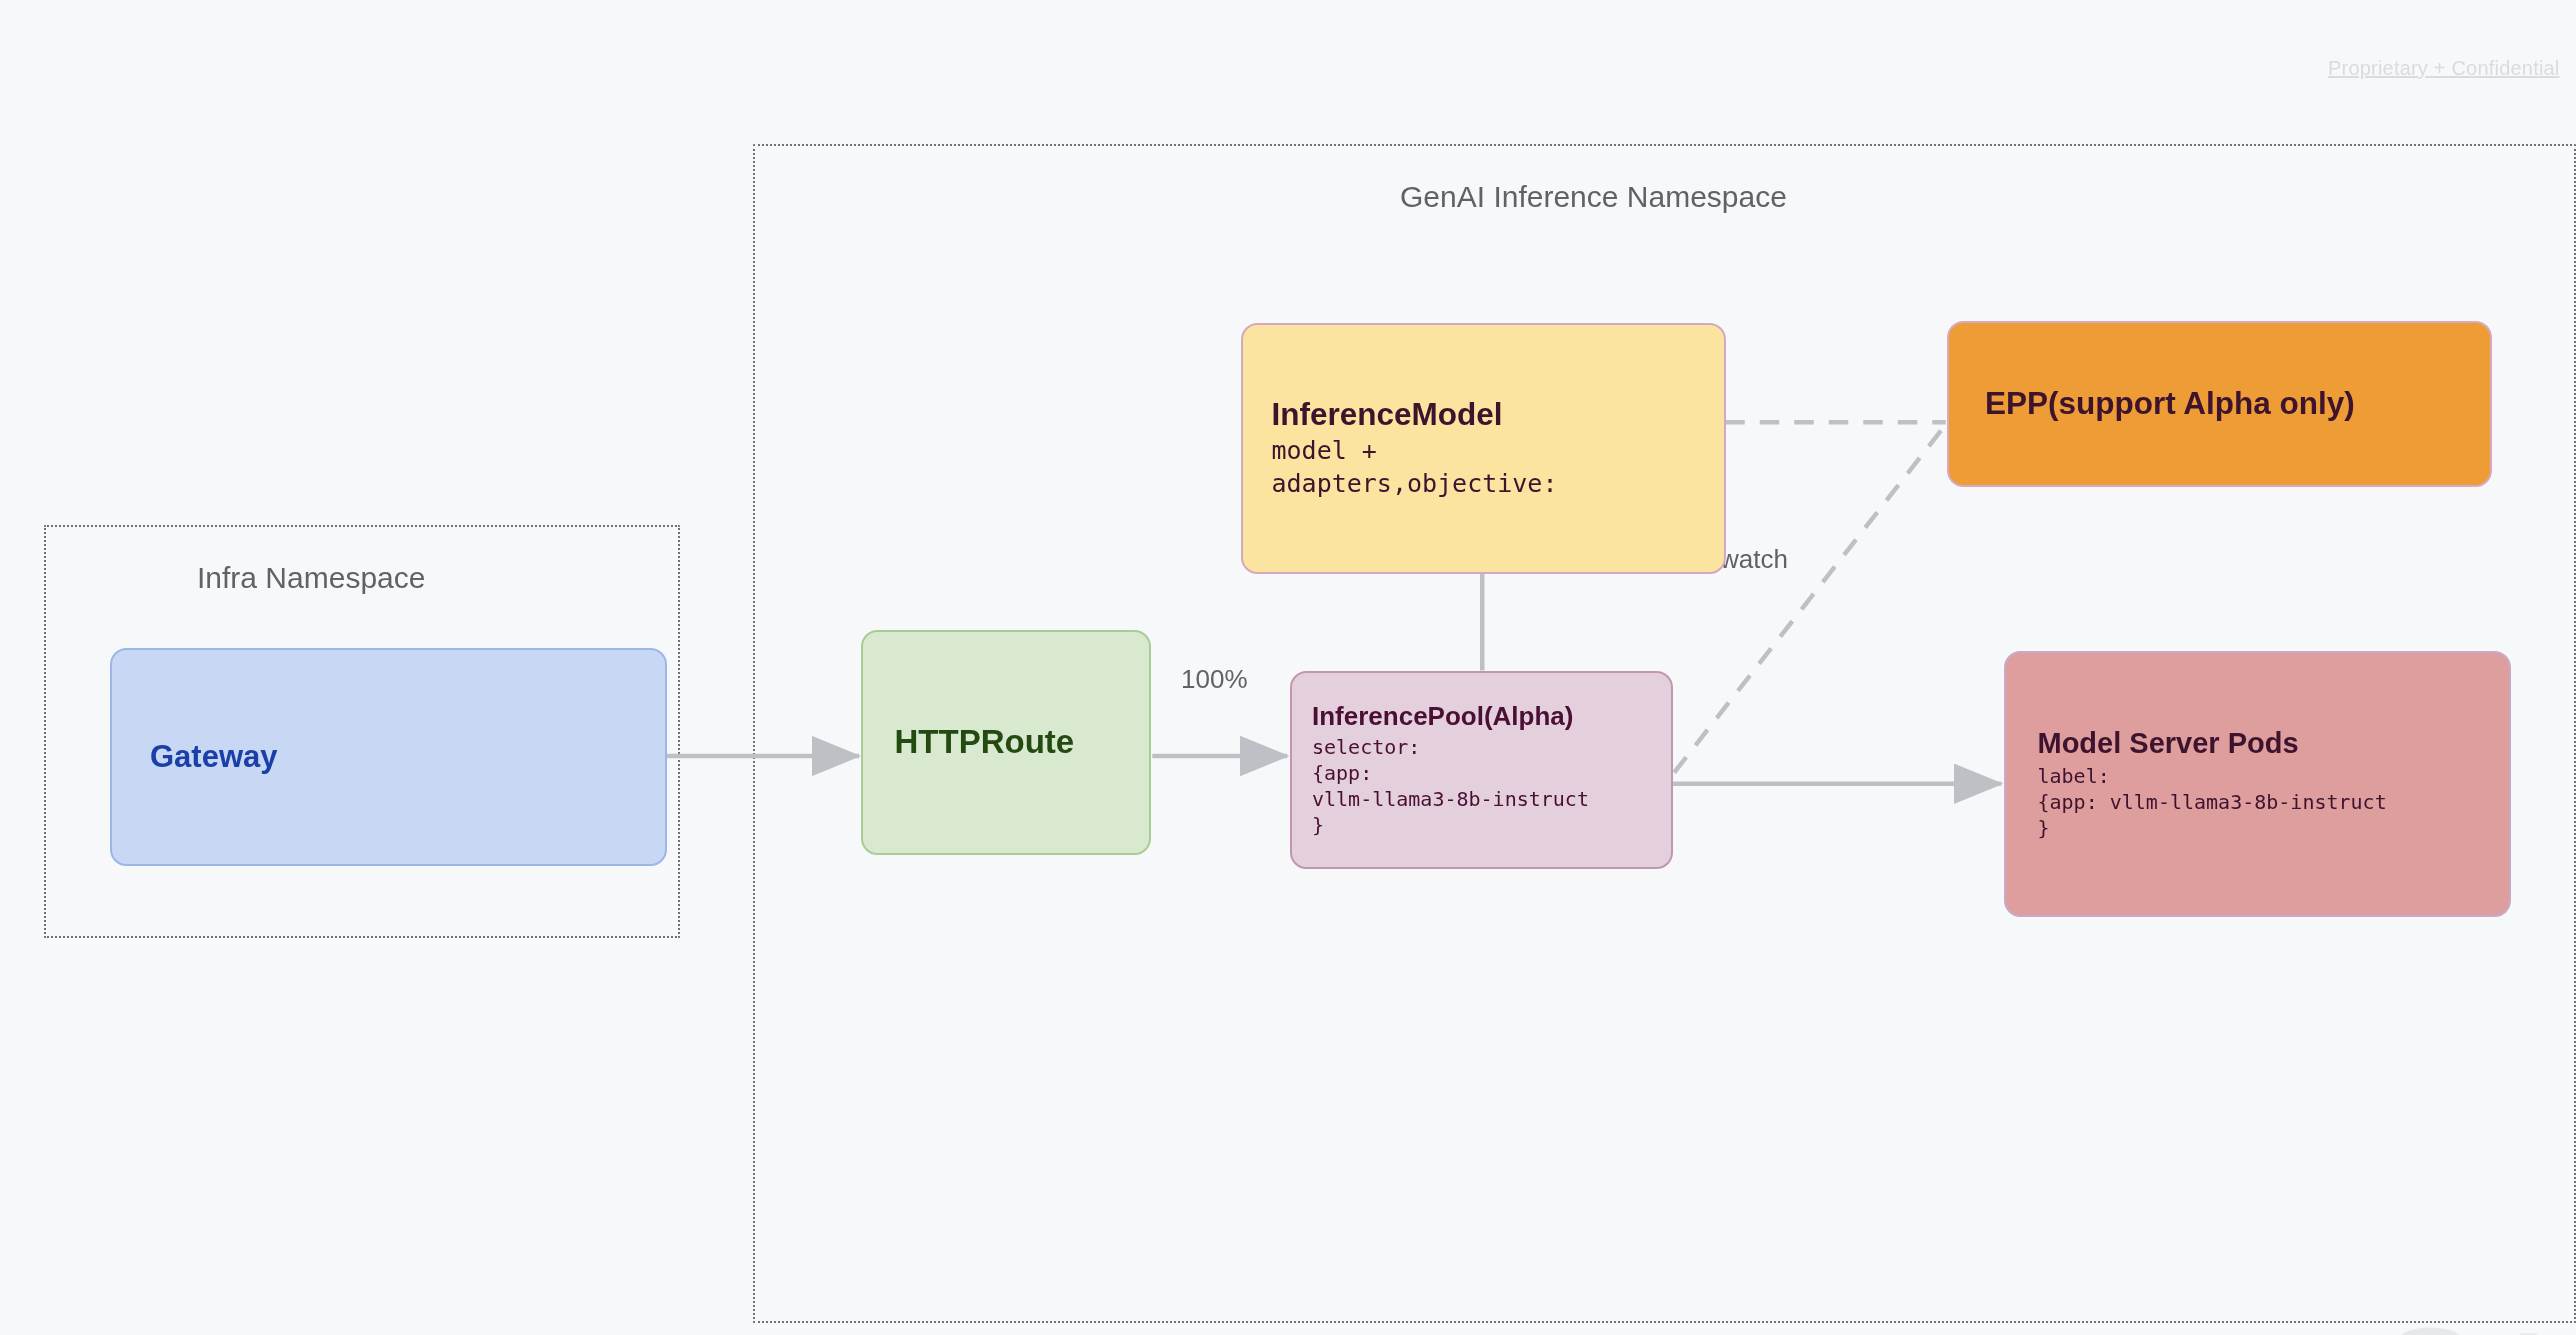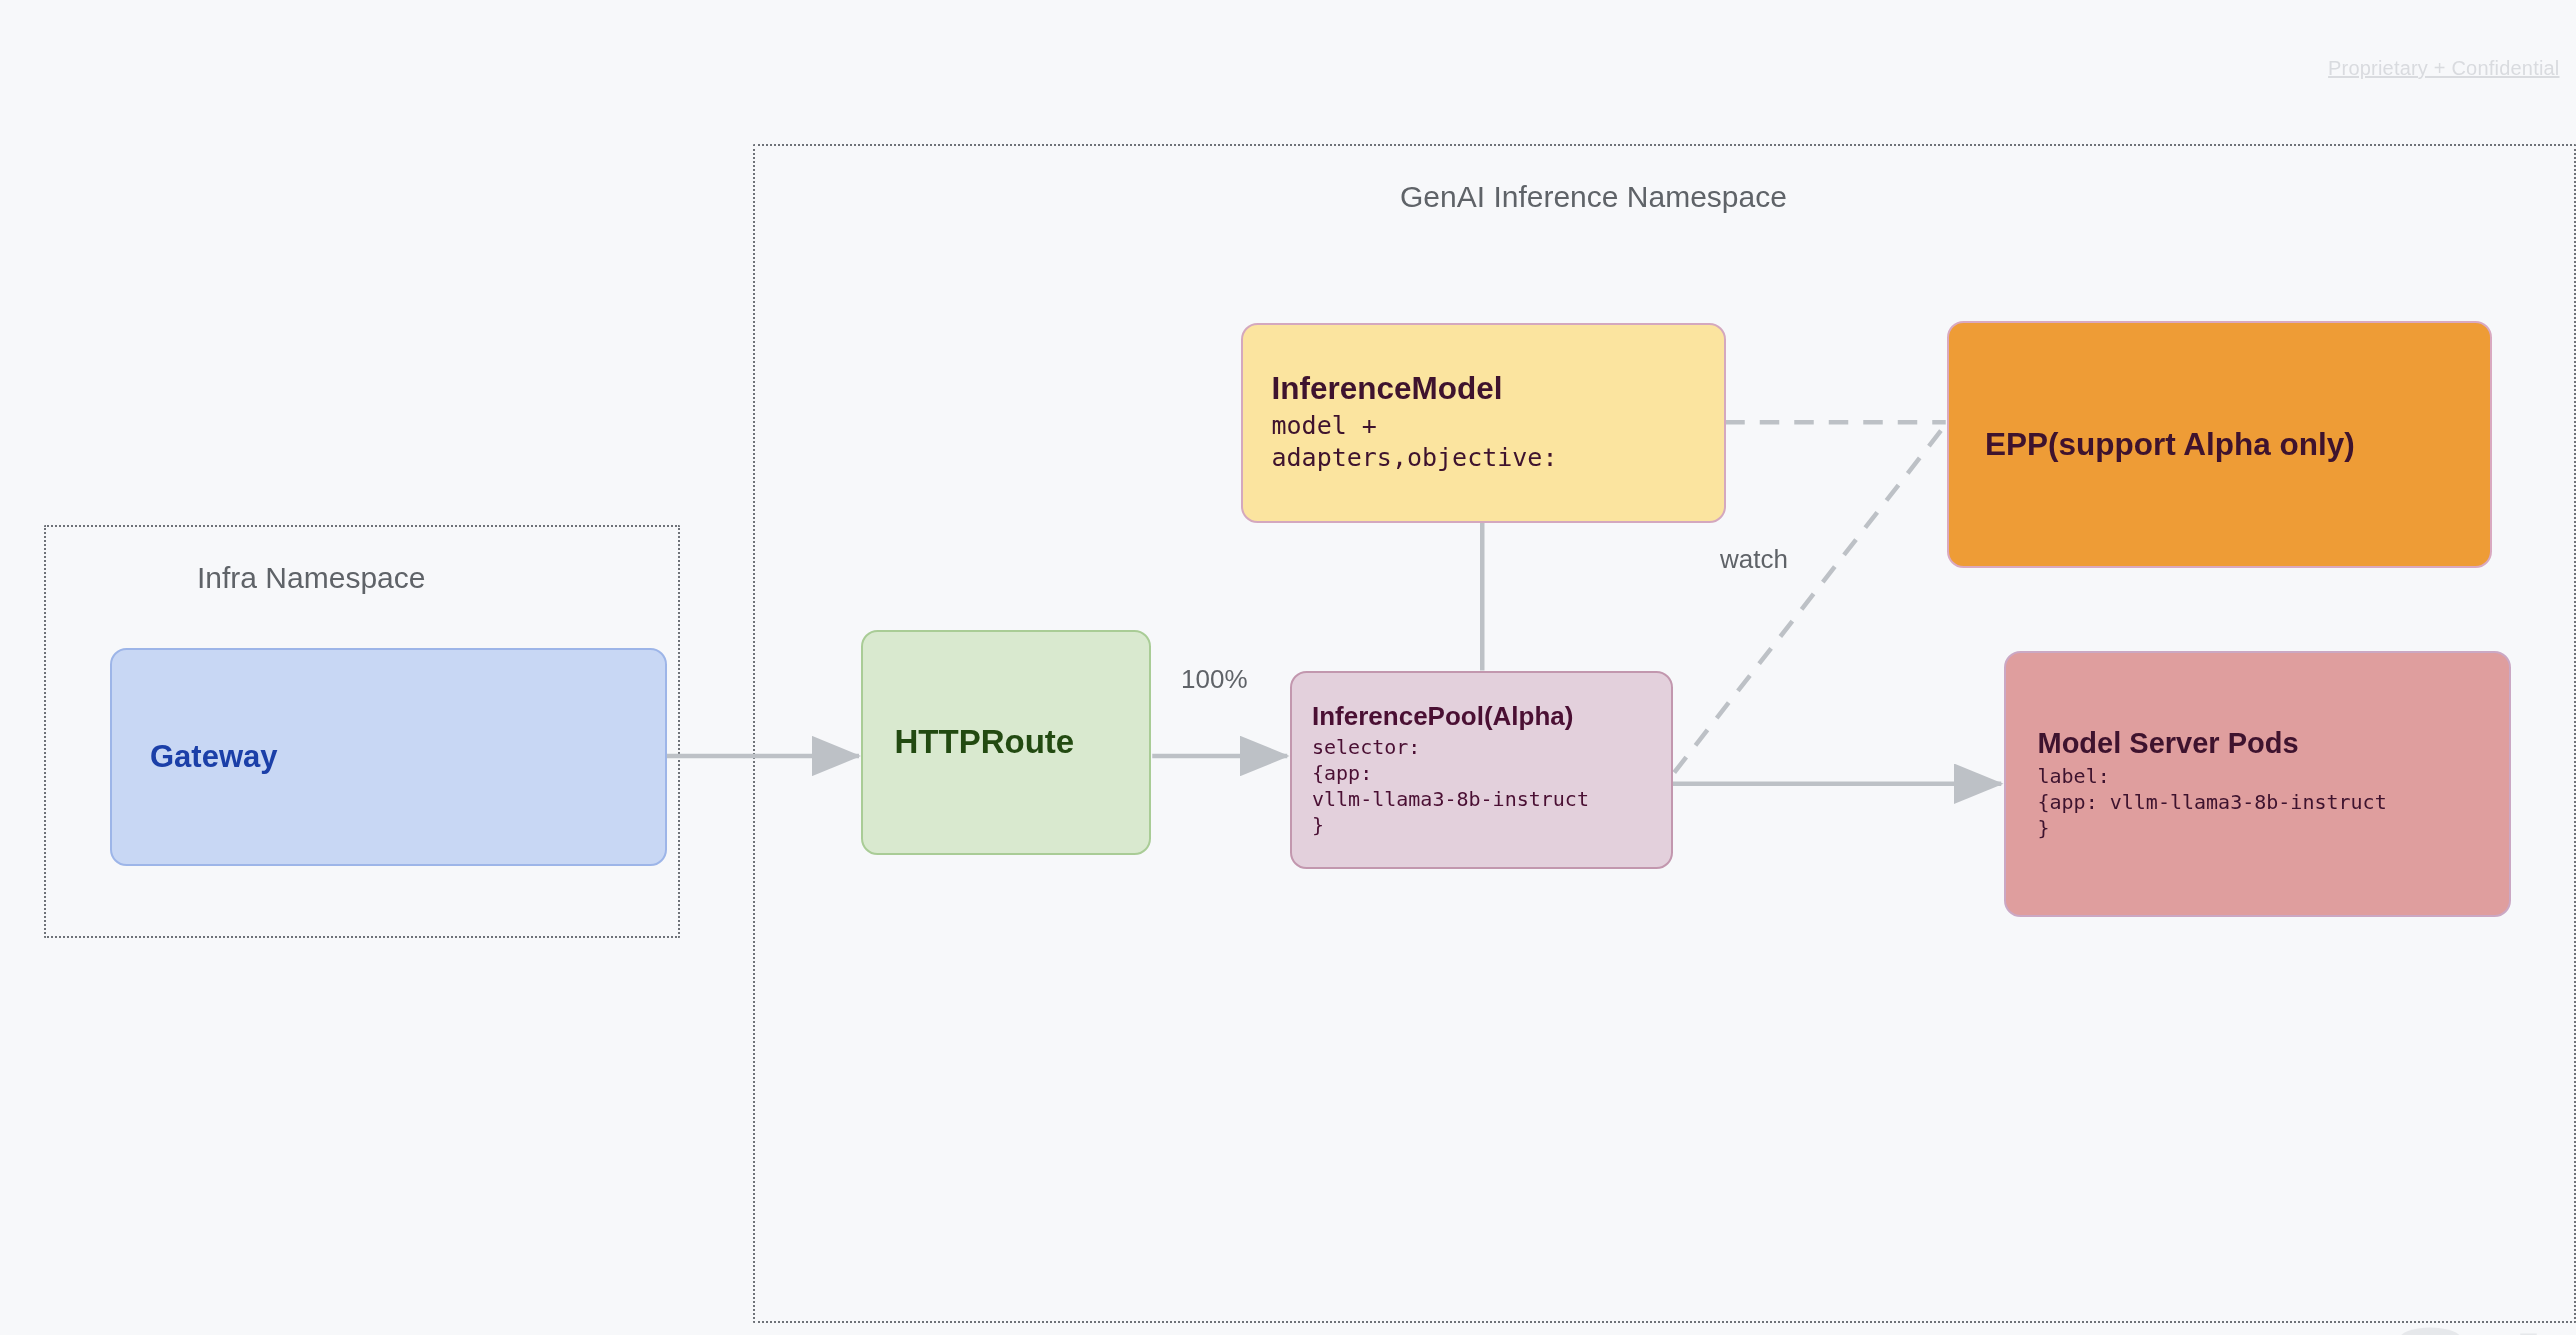--- a/index.html
+++ b/index.html
@@ -90,41 +90,41 @@
   #httproute {
     left: 861px; top: 630px; width: 290px; height: 225px;
     background: #D9E9CF;
     border: 2.3px solid #A9CC96;
     padding-left: 31.5px;
   }
   #httproute .title { color: #224A11; font-size: 33px; }
 
   
   #inferencemodel {
-    left: 1241px; top: 323px; width: 485px; height: 200px;
+    left: 1241px; top: 323px; width: 485px; height: 251px;
     background: #FBE49F;
     border: 2.3px solid #D4A8BE;
     padding-left: 28.5px;
   }
   #inferencemodel .title { color: #3E132E; font-size: 31.5px; margin-bottom: 3px; }
   #inferencemodel .body  { color: #3E132E; font-size: 25px; }
 
   
   #inferencepool {
     left: 1290px; top: 671px; width: 383px; height: 198px;
     background: #E3D0DC;
     border: 2.3px solid #C297AE;
     padding-left: 20px;
   }
   #inferencepool .title { color: #4A0F33; font-size: 26px; margin-bottom: 2.3px; }
   #inferencepool .body  { color: #4A0F33; font-size: 20px; }
 
   
   #epp {
-    left: 1947px; top: 321px; width: 545px; height: 247px;
+    left: 1947px; top: 321px; width: 545px; height: 166px;
     background: #EE9C36;
     border: 2.3px solid #D9A9C0;
     padding-left: 36px;
   }
   #epp .title { color: #3E132E; font-size: 31.5px; }
 
   
   #modelserverpods {
     left: 2004px; top: 651px; width: 507px; height: 266px;
     background: #DF9E9E;

